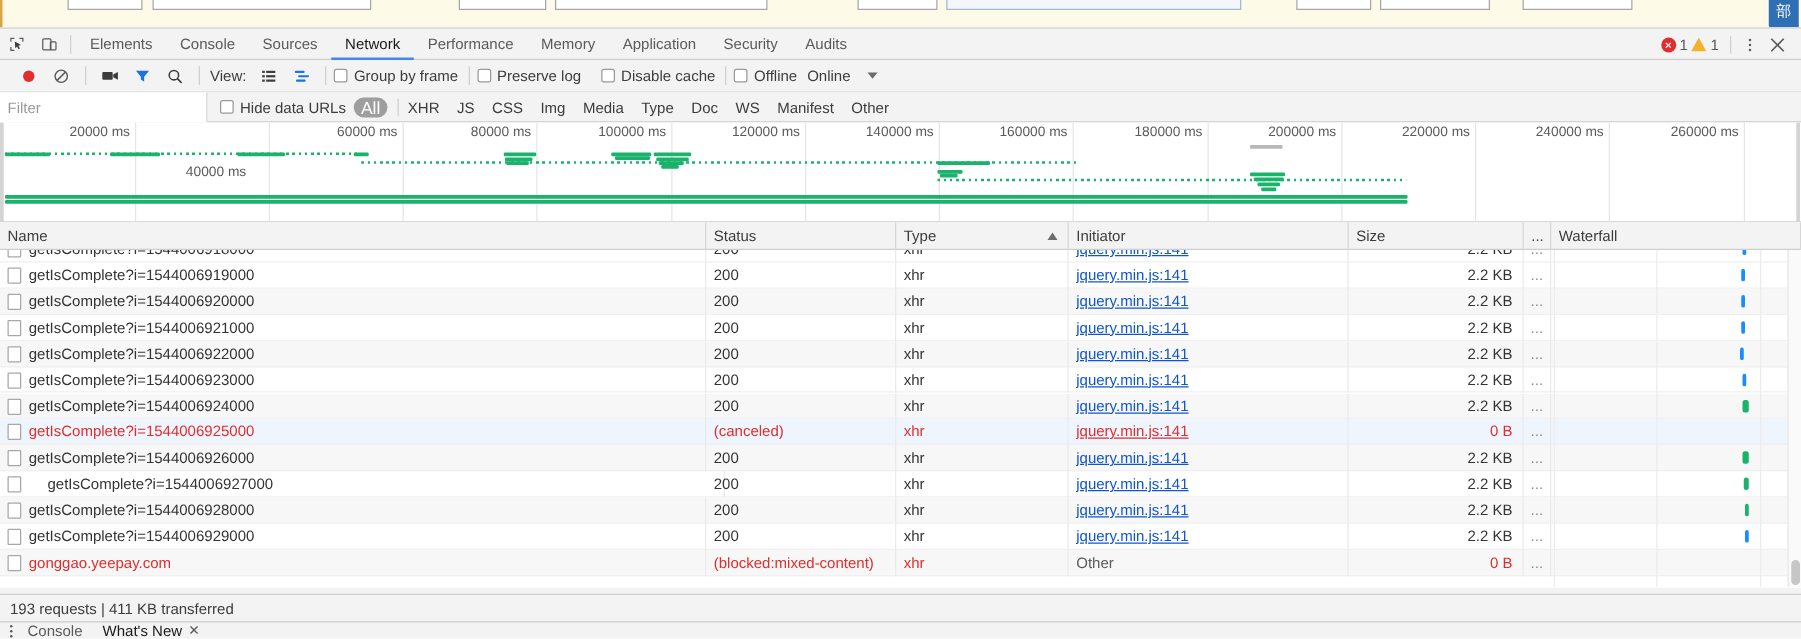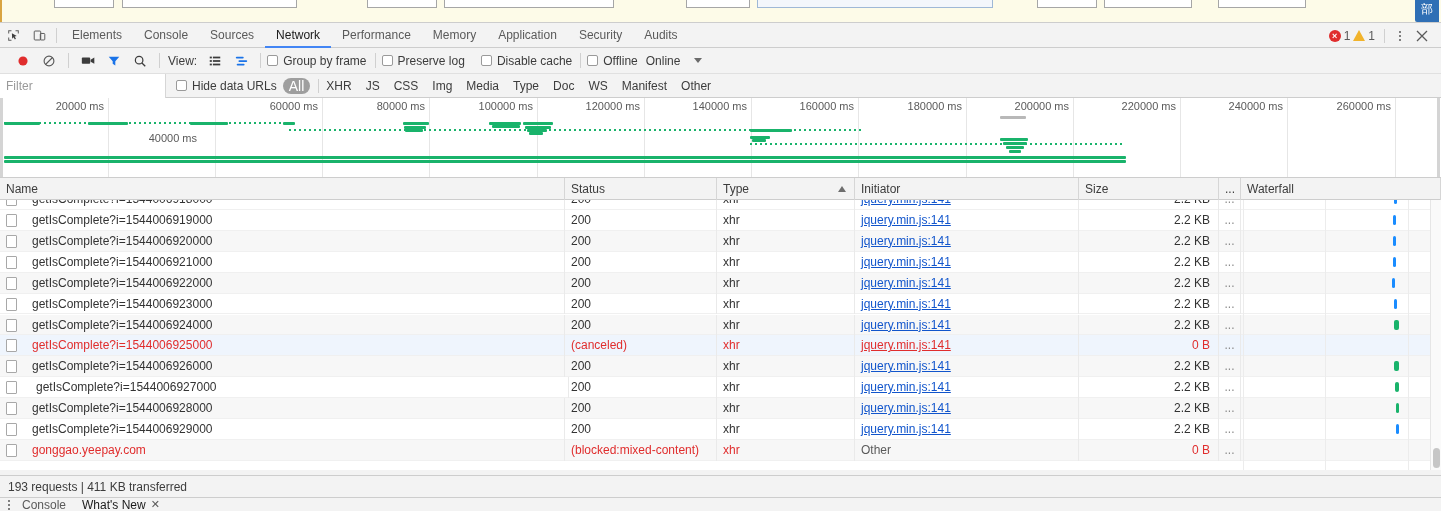--- a/index.html
+++ b/index.html
@@ -171,21 +171,21 @@
     white-space: nowrap;
   }
   .row.alt { background: #f7f7f7; }
   .row.sel { background: #eff5fd; }
   .cell {
     position: absolute; top: 0; height: 20.9px; line-height: 20.9px;
     font-size: 12px; color: #333; padding-left: 6px; overflow: hidden;
     text-overflow: ellipsis; white-space: nowrap;
     border-right: 1px solid #eaeaea;
   }
-  .cell.name { padding-left: 32px; }
+  .cell.name { padding-left: 23px; }
   .cell.err { color: #e02d2d; }
   .cell.size { text-align: right; padding-right: 8px; padding-left: 0; }
   .cell.dots { text-align: center; padding-left: 0; color: #8a8a8a; }
   .cell.link a { color: #1155cc; text-decoration: underline; }
   .cell.link.err a { color: #e02d2d; }
   .cell.other { color: #5a5a5a; }
   .row-icon {
     position: absolute; left: 6px; top: 4px; width: 11px; height: 13px;
     border: 1px solid #a8a8a8; border-radius: 1px; background: #fff;
   }
@@ -541,21 +541,21 @@
             <div class="cell name" style="left: 0px; width: 565px;">getIsComplete?i=1544006926000</div>
             <div class="cell " style="left: 565px; width: 152px;">200</div>
             <div class="cell " style="left: 717px; width: 138px;">xhr</div>
             <div class="cell link" style="left: 855px; width: 224px;"><a href="#">jquery.min.js:141</a></div>
             <div class="cell size" style="left: 1079px; width: 140px;">2.2 KB</div>
             <div class="cell dots" style="left: 1219px; width: 22px;">...</div>
             <div class="wf-bar" style="left: 1394px; width: 5px; background: rgb(25, 179, 107);"></div>
           </div>
           <div class="row" style="position: absolute; left: 0px; right: 0px; top: 177.2px;">
             <div class="row-icon"></div>
-            <div class="cell name" style="left: 4px; width: 565px;">getIsComplete?i=1544006927000</div>
+            <div class="cell name" style="left: 15px; width: 565px;">getIsComplete?i=1544006927000</div>
             <div class="cell " style="left: 565px; width: 152px;">200</div>
             <div class="cell " style="left: 717px; width: 138px;">xhr</div>
             <div class="cell link" style="left: 855px; width: 224px;"><a href="#">jquery.min.js:141</a></div>
             <div class="cell size" style="left: 1079px; width: 140px;">2.2 KB</div>
             <div class="cell dots" style="left: 1219px; width: 22px;">...</div>
             <div class="wf-bar" style="left: 1395px; width: 4px; background: rgb(25, 179, 107);"></div>
           </div>
           <div class="row alt" style="position: absolute; left: 0px; right: 0px; top: 198.1px;">
             <div class="row-icon"></div>
             <div class="cell name" style="left: 0px; width: 565px;">getIsComplete?i=1544006928000</div>

